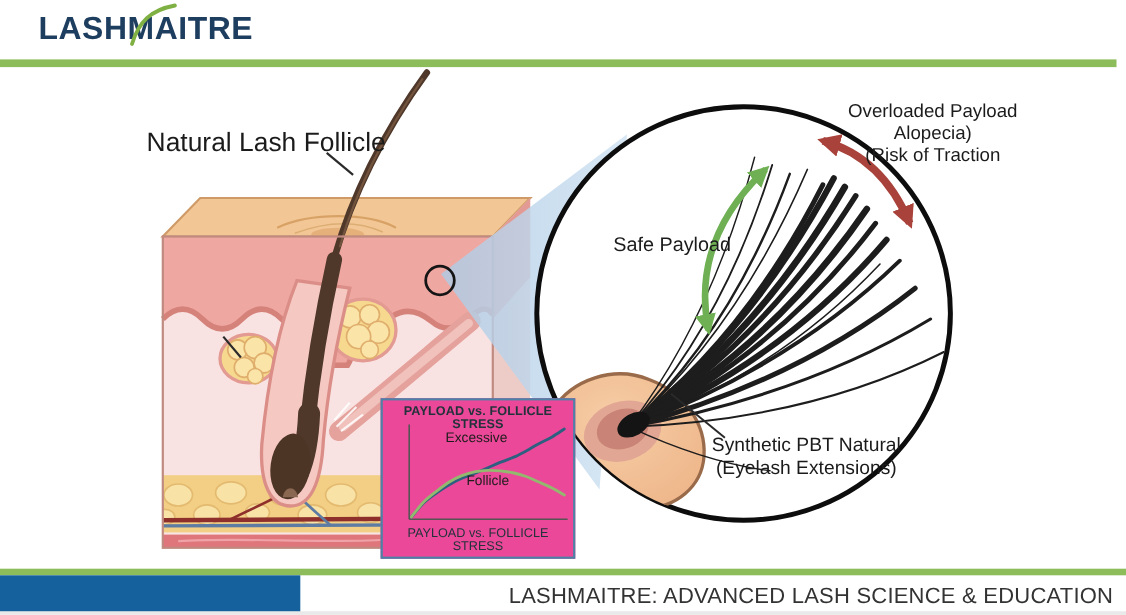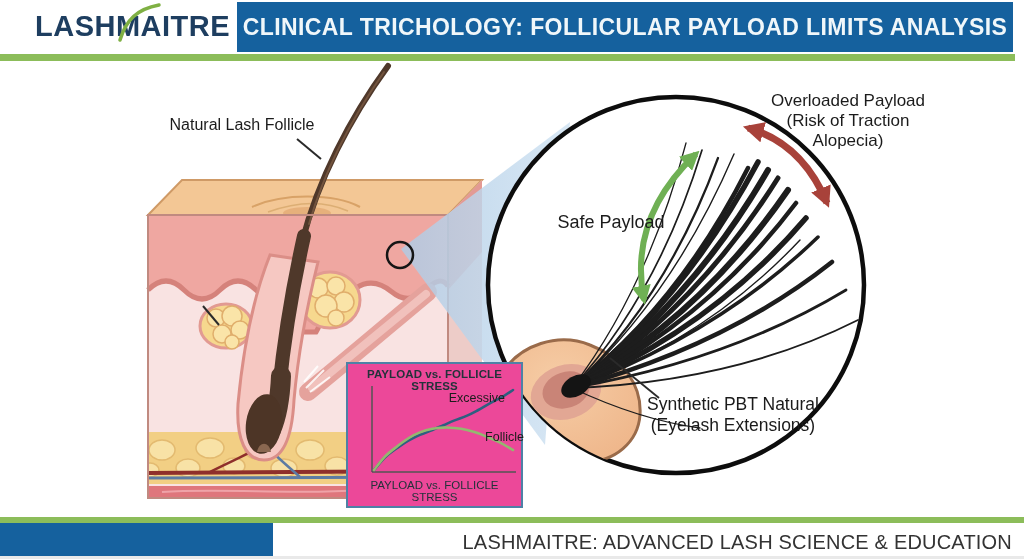--- a/index.html
+++ b/index.html
@@ -16,32 +16,32 @@
   #header-title{color:#f0f7fa;font-size:23px;font-weight:700;letter-spacing:.4px;white-space:nowrap;}
   #header-green-line{position:absolute;left:0;top:54px;width:1015px;height:7px;background:#8cbd5a;z-index:5;}
   
   #footer-green-line{position:absolute;left:0;top:517px;width:1024px;height:6px;background:#8cbd5a;z-index:5;}
   #footer-blue{position:absolute;left:0;top:523px;width:273px;height:36px;background:#15619e;z-index:5;}
   #footer-text{position:absolute;right:12px;top:531px;font-size:20px;color:#333;letter-spacing:.2px;z-index:5;white-space:nowrap;}
   
   #artwork{position:absolute;left:0;top:0;z-index:1;}
   
   .lbl{position:absolute;transform:translateX(-50%);text-align:center;color:#1b1b1b;z-index:4;white-space:nowrap;}
-  #lbl-follicle{left:242px;top:116px;font-size:16px;font-weight:500;}
+  #lbl-follicle{left:242px;top:116px;font-size:24px;font-weight:500;}
   #lbl-gland{left:196px;top:267px;font-size:20px;font-weight:500;line-height:21px;}
   #lbl-safe{left:611px;top:212px;font-size:18px;font-weight:500;}
   #lbl-overload{left:848px;top:91px;font-size:17px;font-weight:500;line-height:20px;}
   #lbl-pbt{left:733px;top:394px;font-size:17.5px;font-weight:500;line-height:21px;}
   
   #inset{position:absolute;left:346px;top:362px;width:177px;height:146px;background:#ec4899;
     border:2px solid #4e81a6;box-sizing:border-box;z-index:3;}
   #inset-title{position:absolute;left:0;top:4px;width:100%;text-align:center;
     font-size:11.5px;font-weight:700;color:#23323a;letter-spacing:.1px;}
   #inset-plot{position:absolute;left:0;top:20px;}
-  .inset-series-lbl{position:absolute;width:100px;text-align:right;font-size:12.5px;color:#1c1c1c;}
+  .inset-series-lbl{position:absolute;width:100px;text-align:left;font-size:12.5px;color:#1c1c1c;}
   #lbl-excessive{left:57px;top:27px;}
   #lbl-optimal{left:76px;top:66px;}
   #inset-xlabel{position:absolute;left:0;bottom:3px;width:100%;text-align:center;
     font-size:11.5px;color:#23323a;}
 </style>
 </head>
 <body>
 
 <div id="canvas">
 
@@ -213,31 +213,28 @@
       <path d="M610,358 L659,398" stroke-width="1.8"></path>
     </g>
   </svg>
 
   <div id="header-logo-zone">
     <div id="logo-text">LASHMAITRE</div>
   </div>
   <svg id="logo-swoosh" width="90" height="52" viewBox="0 0 90 52">
     <path d="M25,40 C31,20 42,9 64,5" fill="none" stroke="#7fb043" stroke-width="3.5" stroke-linecap="round"></path>
   </svg>
-  <div id="header-bar">
-    <div id="header-title">CLINICAL TRICHOLOGY: FOLLICULAR PAYLOAD LIMITS ANALYSIS</div>
-  </div>
   <div id="header-green-line"></div>
 
   <div class="lbl" id="lbl-follicle">Natural Lash Follicle</div>
   <div class="lbl" id="lbl-safe">Safe Payload</div>
   <div class="lbl" id="lbl-overload">
     <div>Overloaded Payload</div>
+    <div>Alopecia)</div>
     <div>(Risk of Traction</div>
-    <div>Alopecia)</div>
   </div>
   <div class="lbl" id="lbl-pbt">
     <div>Synthetic PBT Natural</div>
     <div>(Eyelash Extensions)</div>
   </div>
 
   <div id="inset">
     <div id="inset-title">PAYLOAD vs. FOLLICLE STRESS</div>
     <svg id="inset-plot" width="173" height="105" viewBox="0 0 173 105">
       <line x1="24" y1="2" x2="24" y2="88" stroke="#555" stroke-width="1.5"></line>

